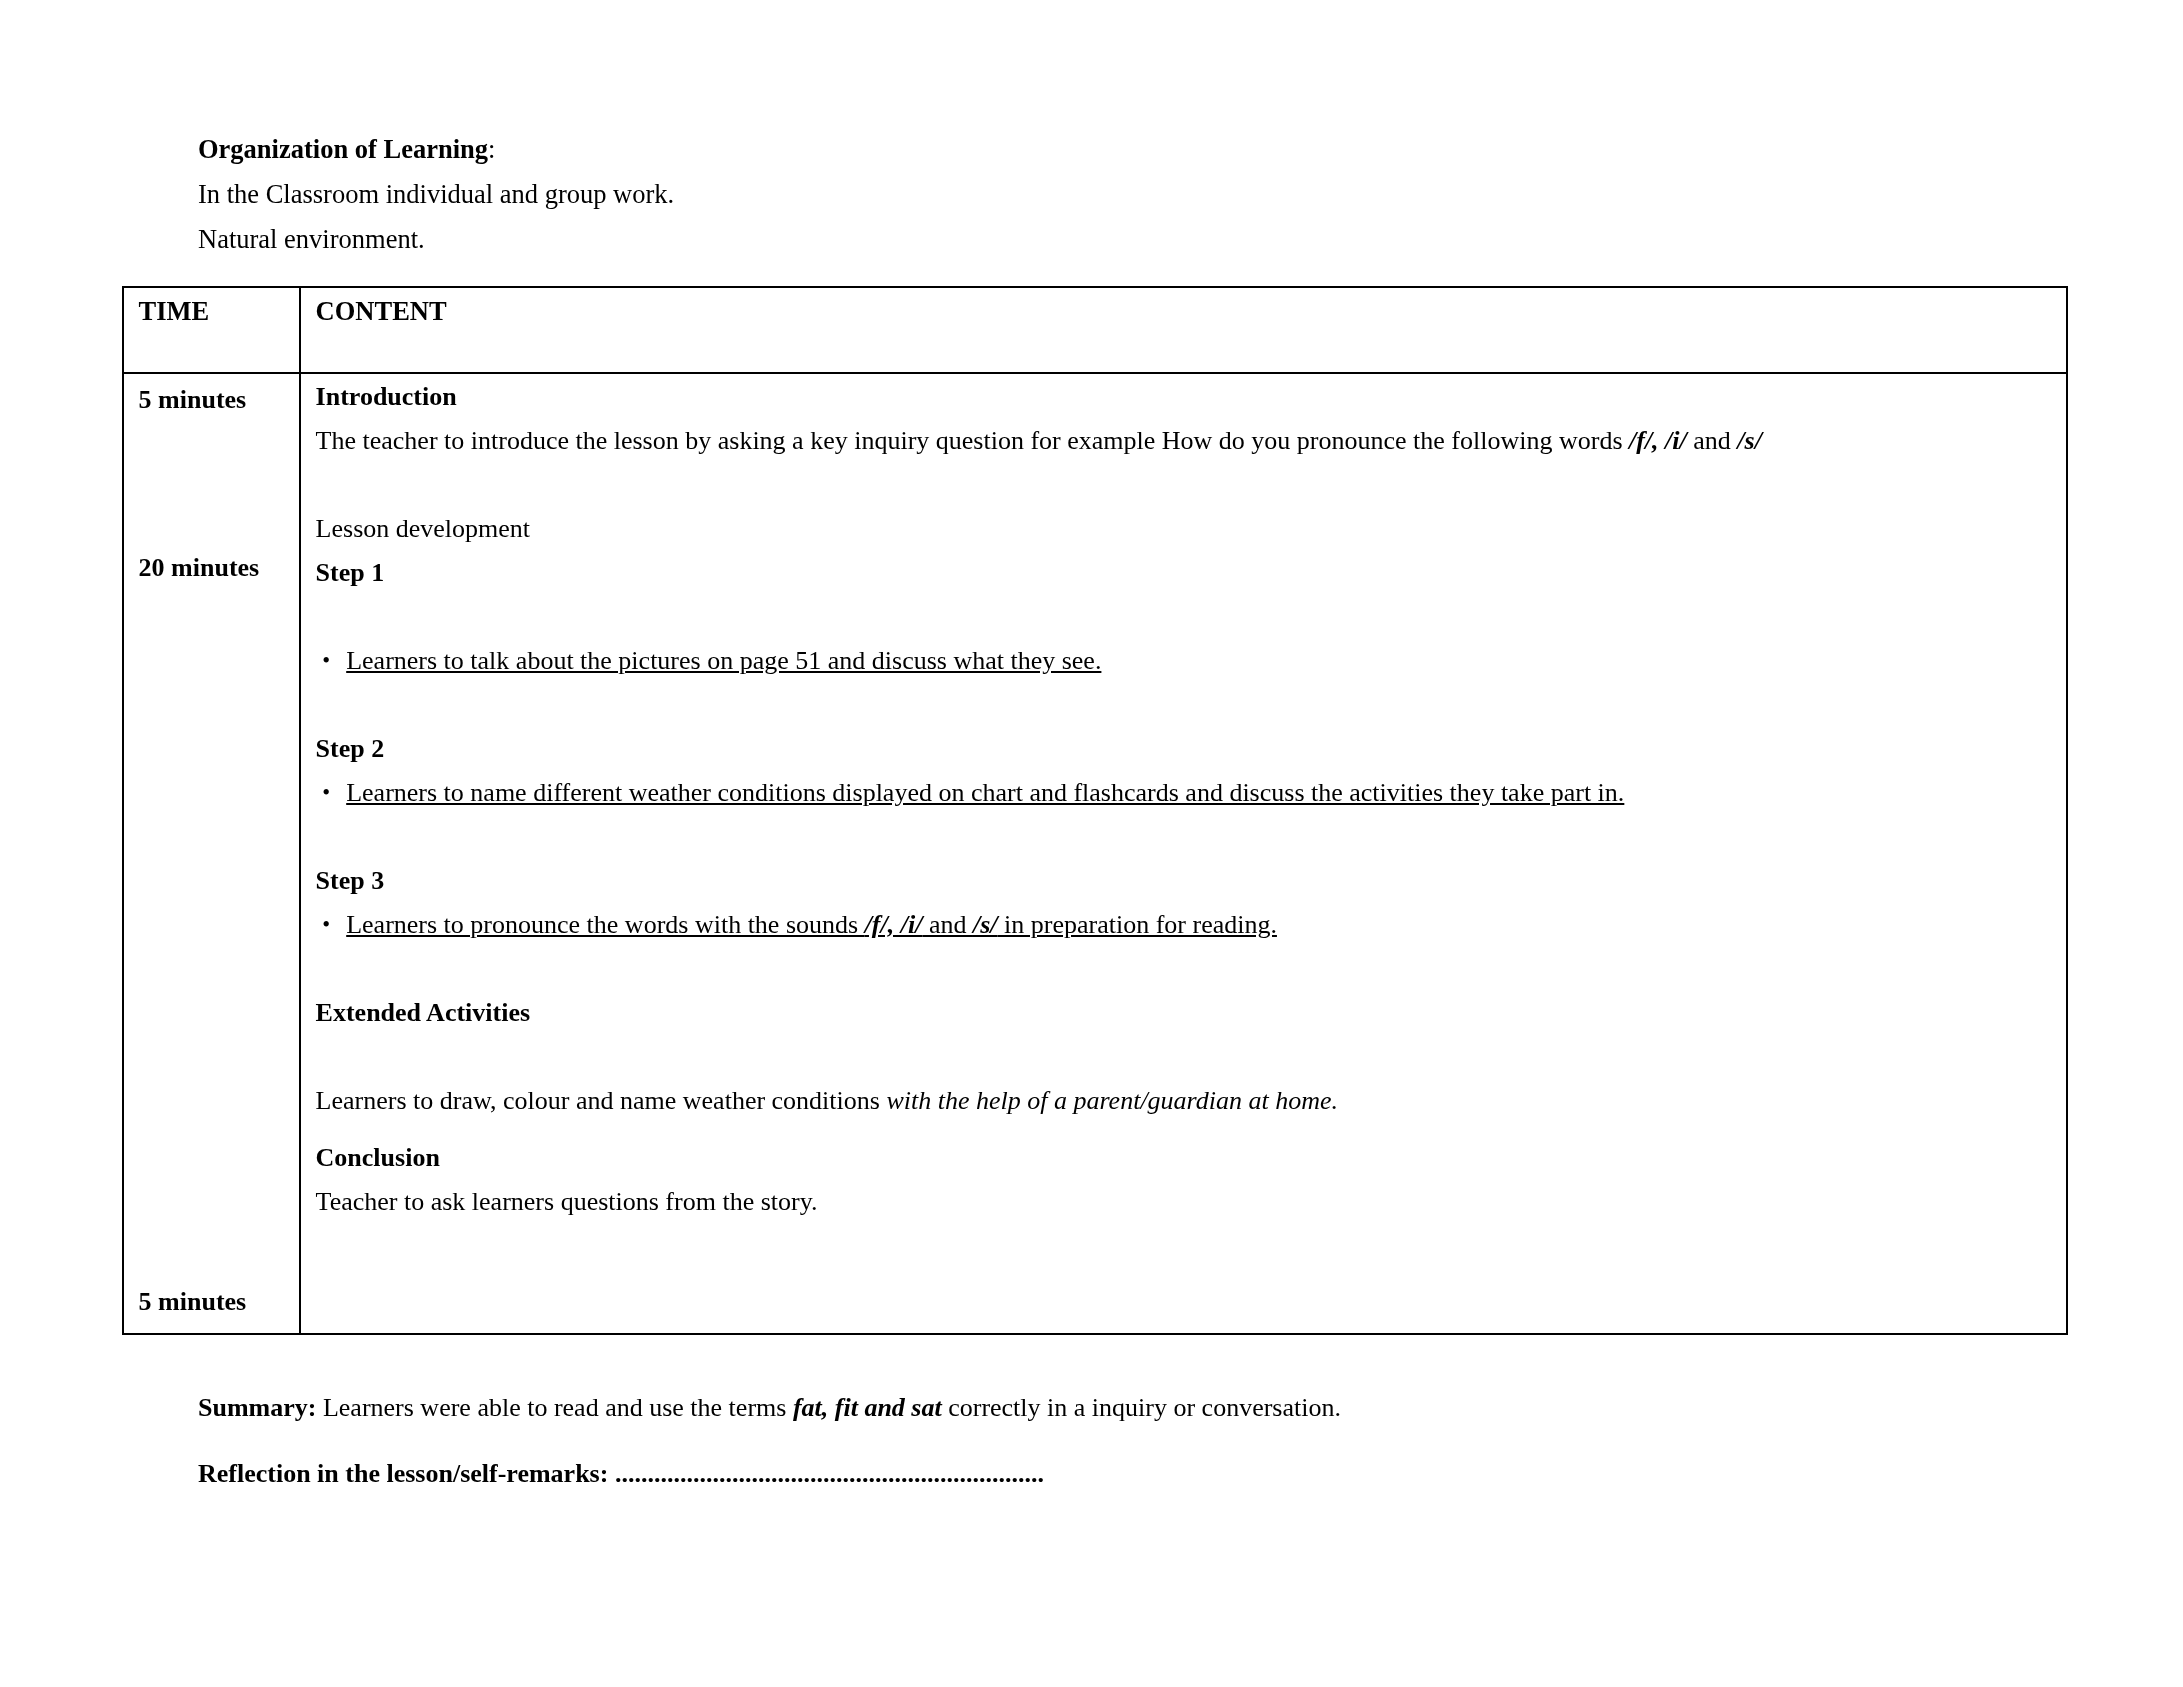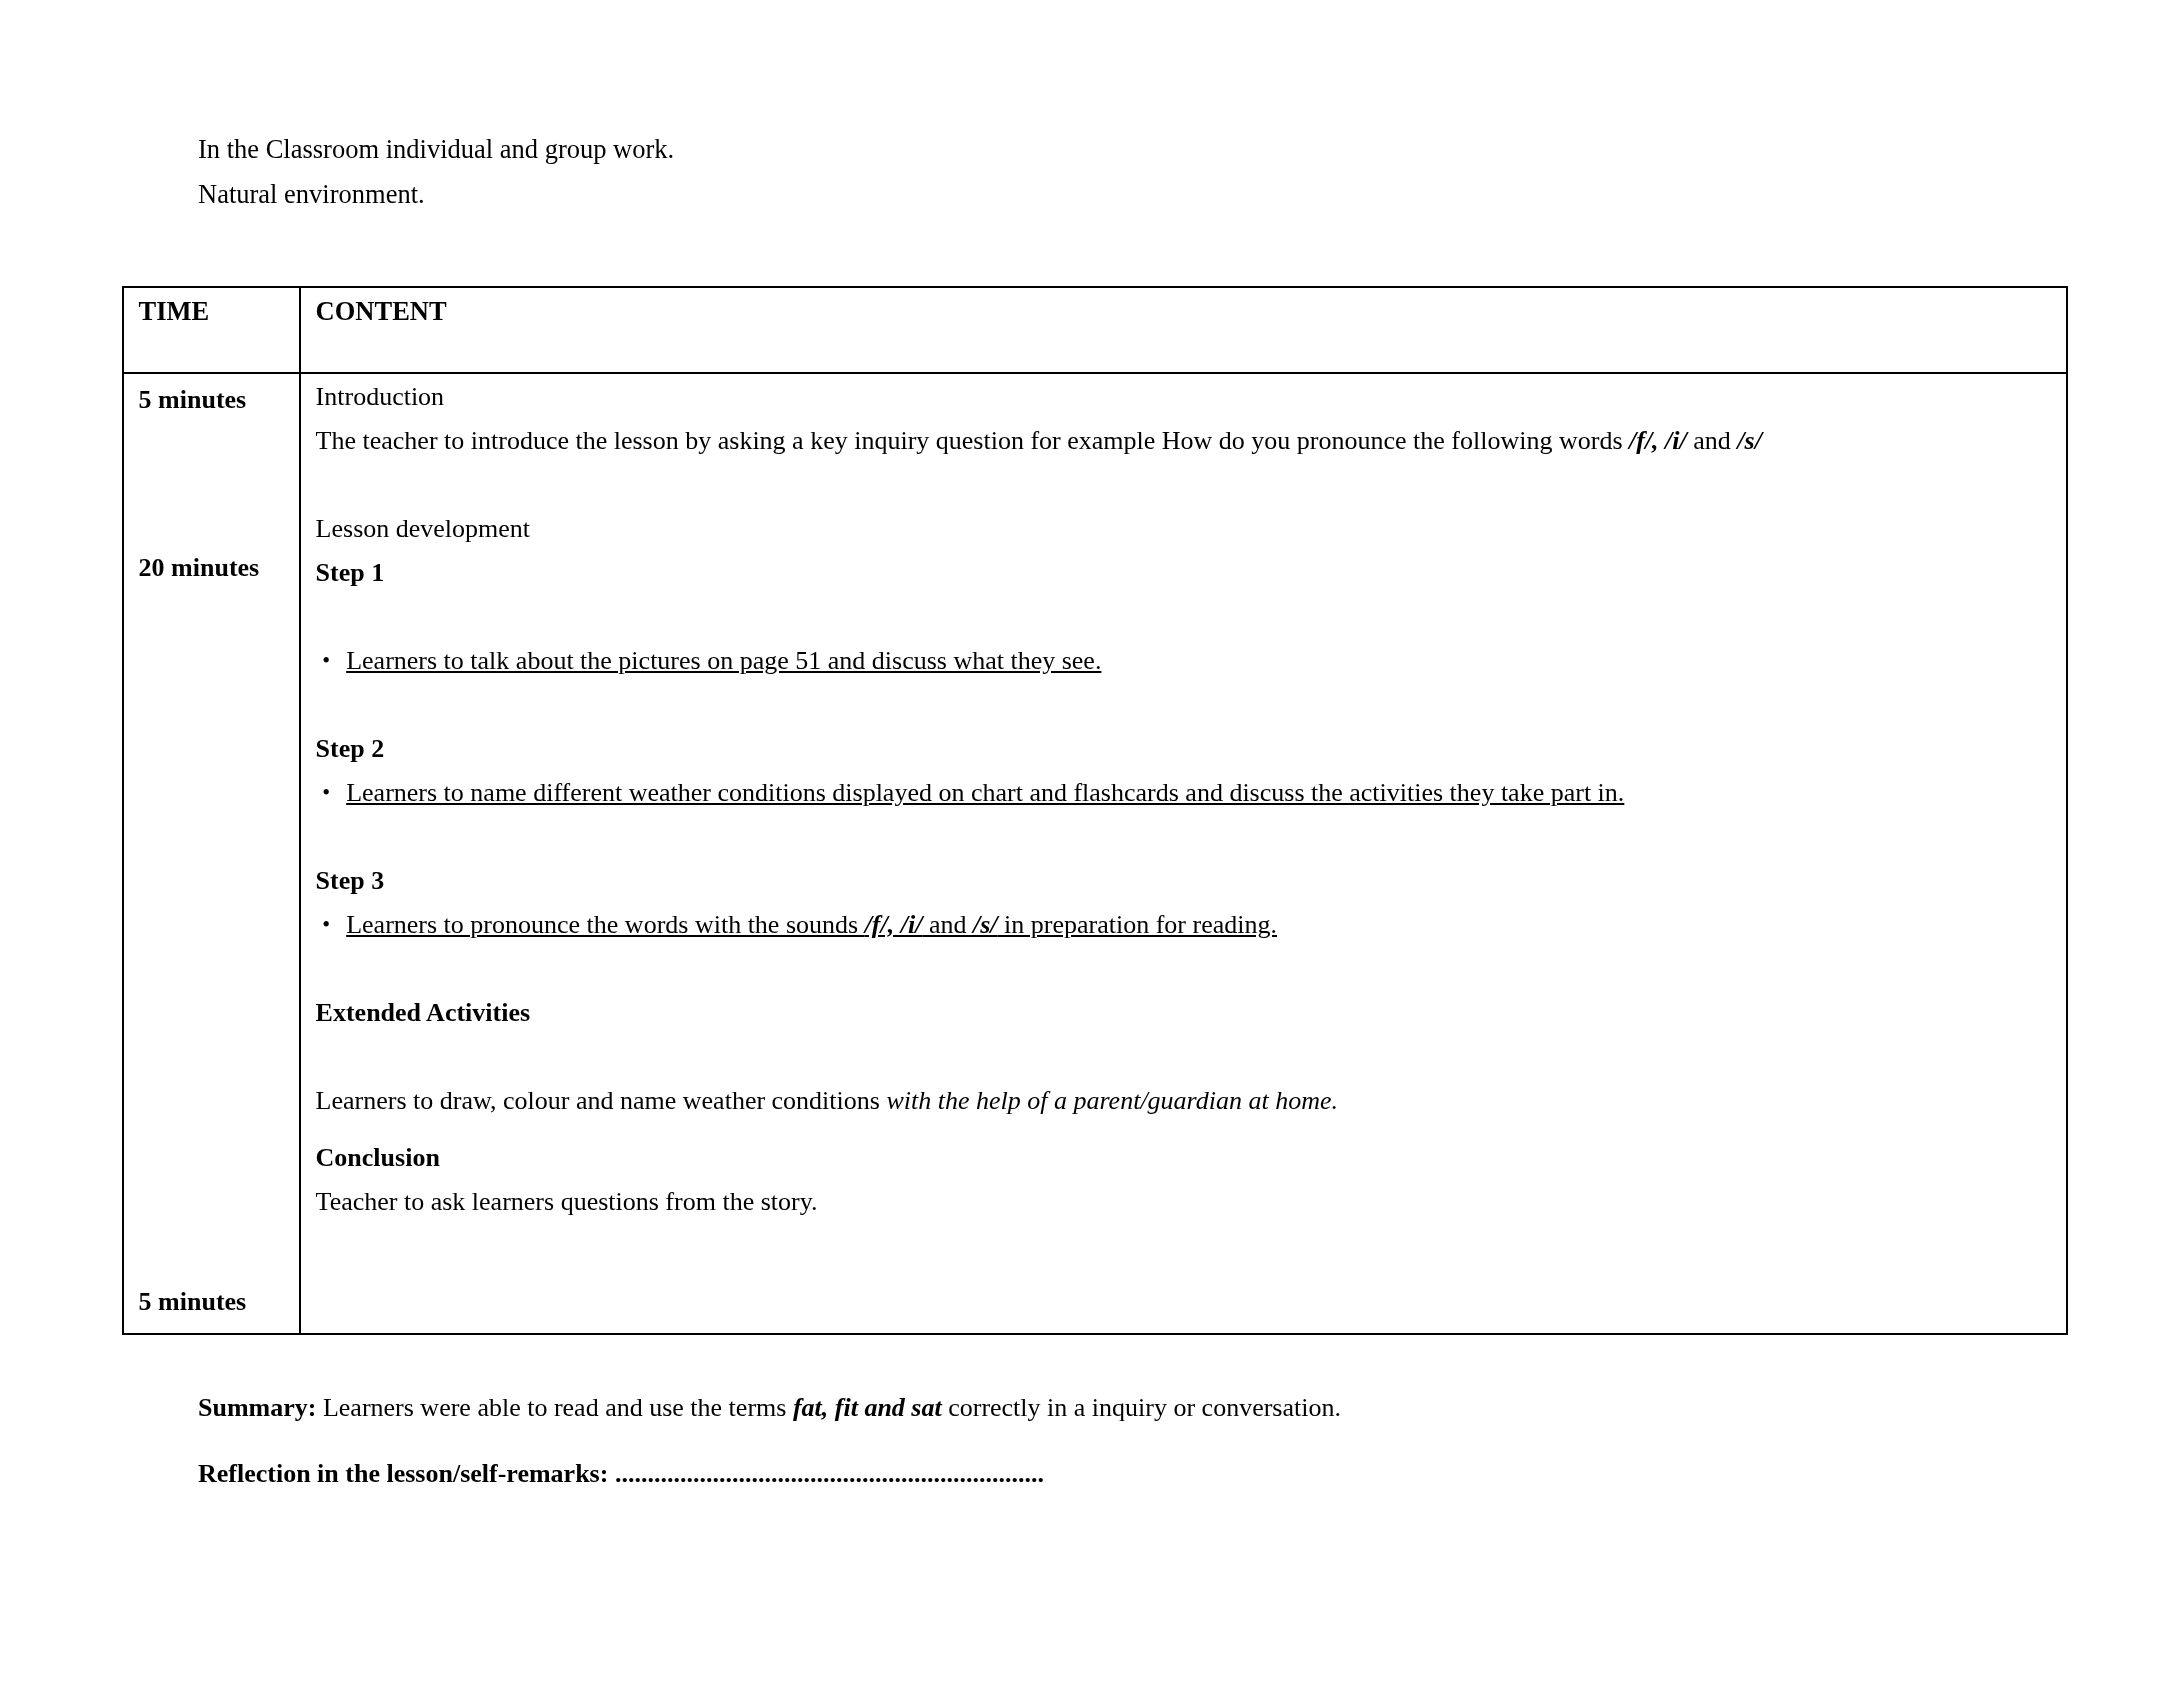--- a/index.html
+++ b/index.html
@@ -59,20 +59,21 @@
     font-size:26px; line-height:44px;
   }
   .reflection { margin-top:22px; }
 </style>
 </head>
 <body>
 
 <div class="page">
 
   <div class="topblock">
+    <div><span class="bold">Organization of Learning</span><span>:</span></div>
     <div>In the Classroom individual and group work.</div>
     <div>Natural environment.</div>
   </div>
 
   <table class="plan">
     <colgroup>
         <col class="c-time">
         <col>
       </colgroup>
     <thead>
@@ -83,21 +84,21 @@
     </thead>
     <tbody>
       <tr>
         <td class="timecell">
           <div class="t t1">5 minutes</div>
           <div class="t t2">20 minutes</div>
           <div class="t t3">5 minutes</div>
         </td>
         <td class="contentcell">
           <div id="content-blocks">
-              <div class="blk heading"><span style="font-weight: normal;">Introduction</span></div>
+              <div class="blk heading"><span style="font-weight: bold;">Introduction</span></div>
               <div class="blk para"><span>The teacher to introduce the lesson by asking a key inquiry question for example How do you pronounce the following words </span><span style="font-weight: bold; font-style: italic;">/f/, /i/</span><span> and </span><span style="font-weight: bold; font-style: italic;">/s/</span></div>
               <div class="spacer"></div>
               <div class="blk heading"><span style="font-weight: normal;">Lesson development</span></div>
               <div class="blk heading"><span style="font-weight: bold;">Step 1</span></div>
               <div class="spacer"></div>
               <div class="blk bullet">
                 <span class="dot">•</span>
                 <span class="btxt"><span>Learners to talk about the pictures on page 51 and discuss what they see.</span></span>
               </div>
               <div class="spacer"></div>

